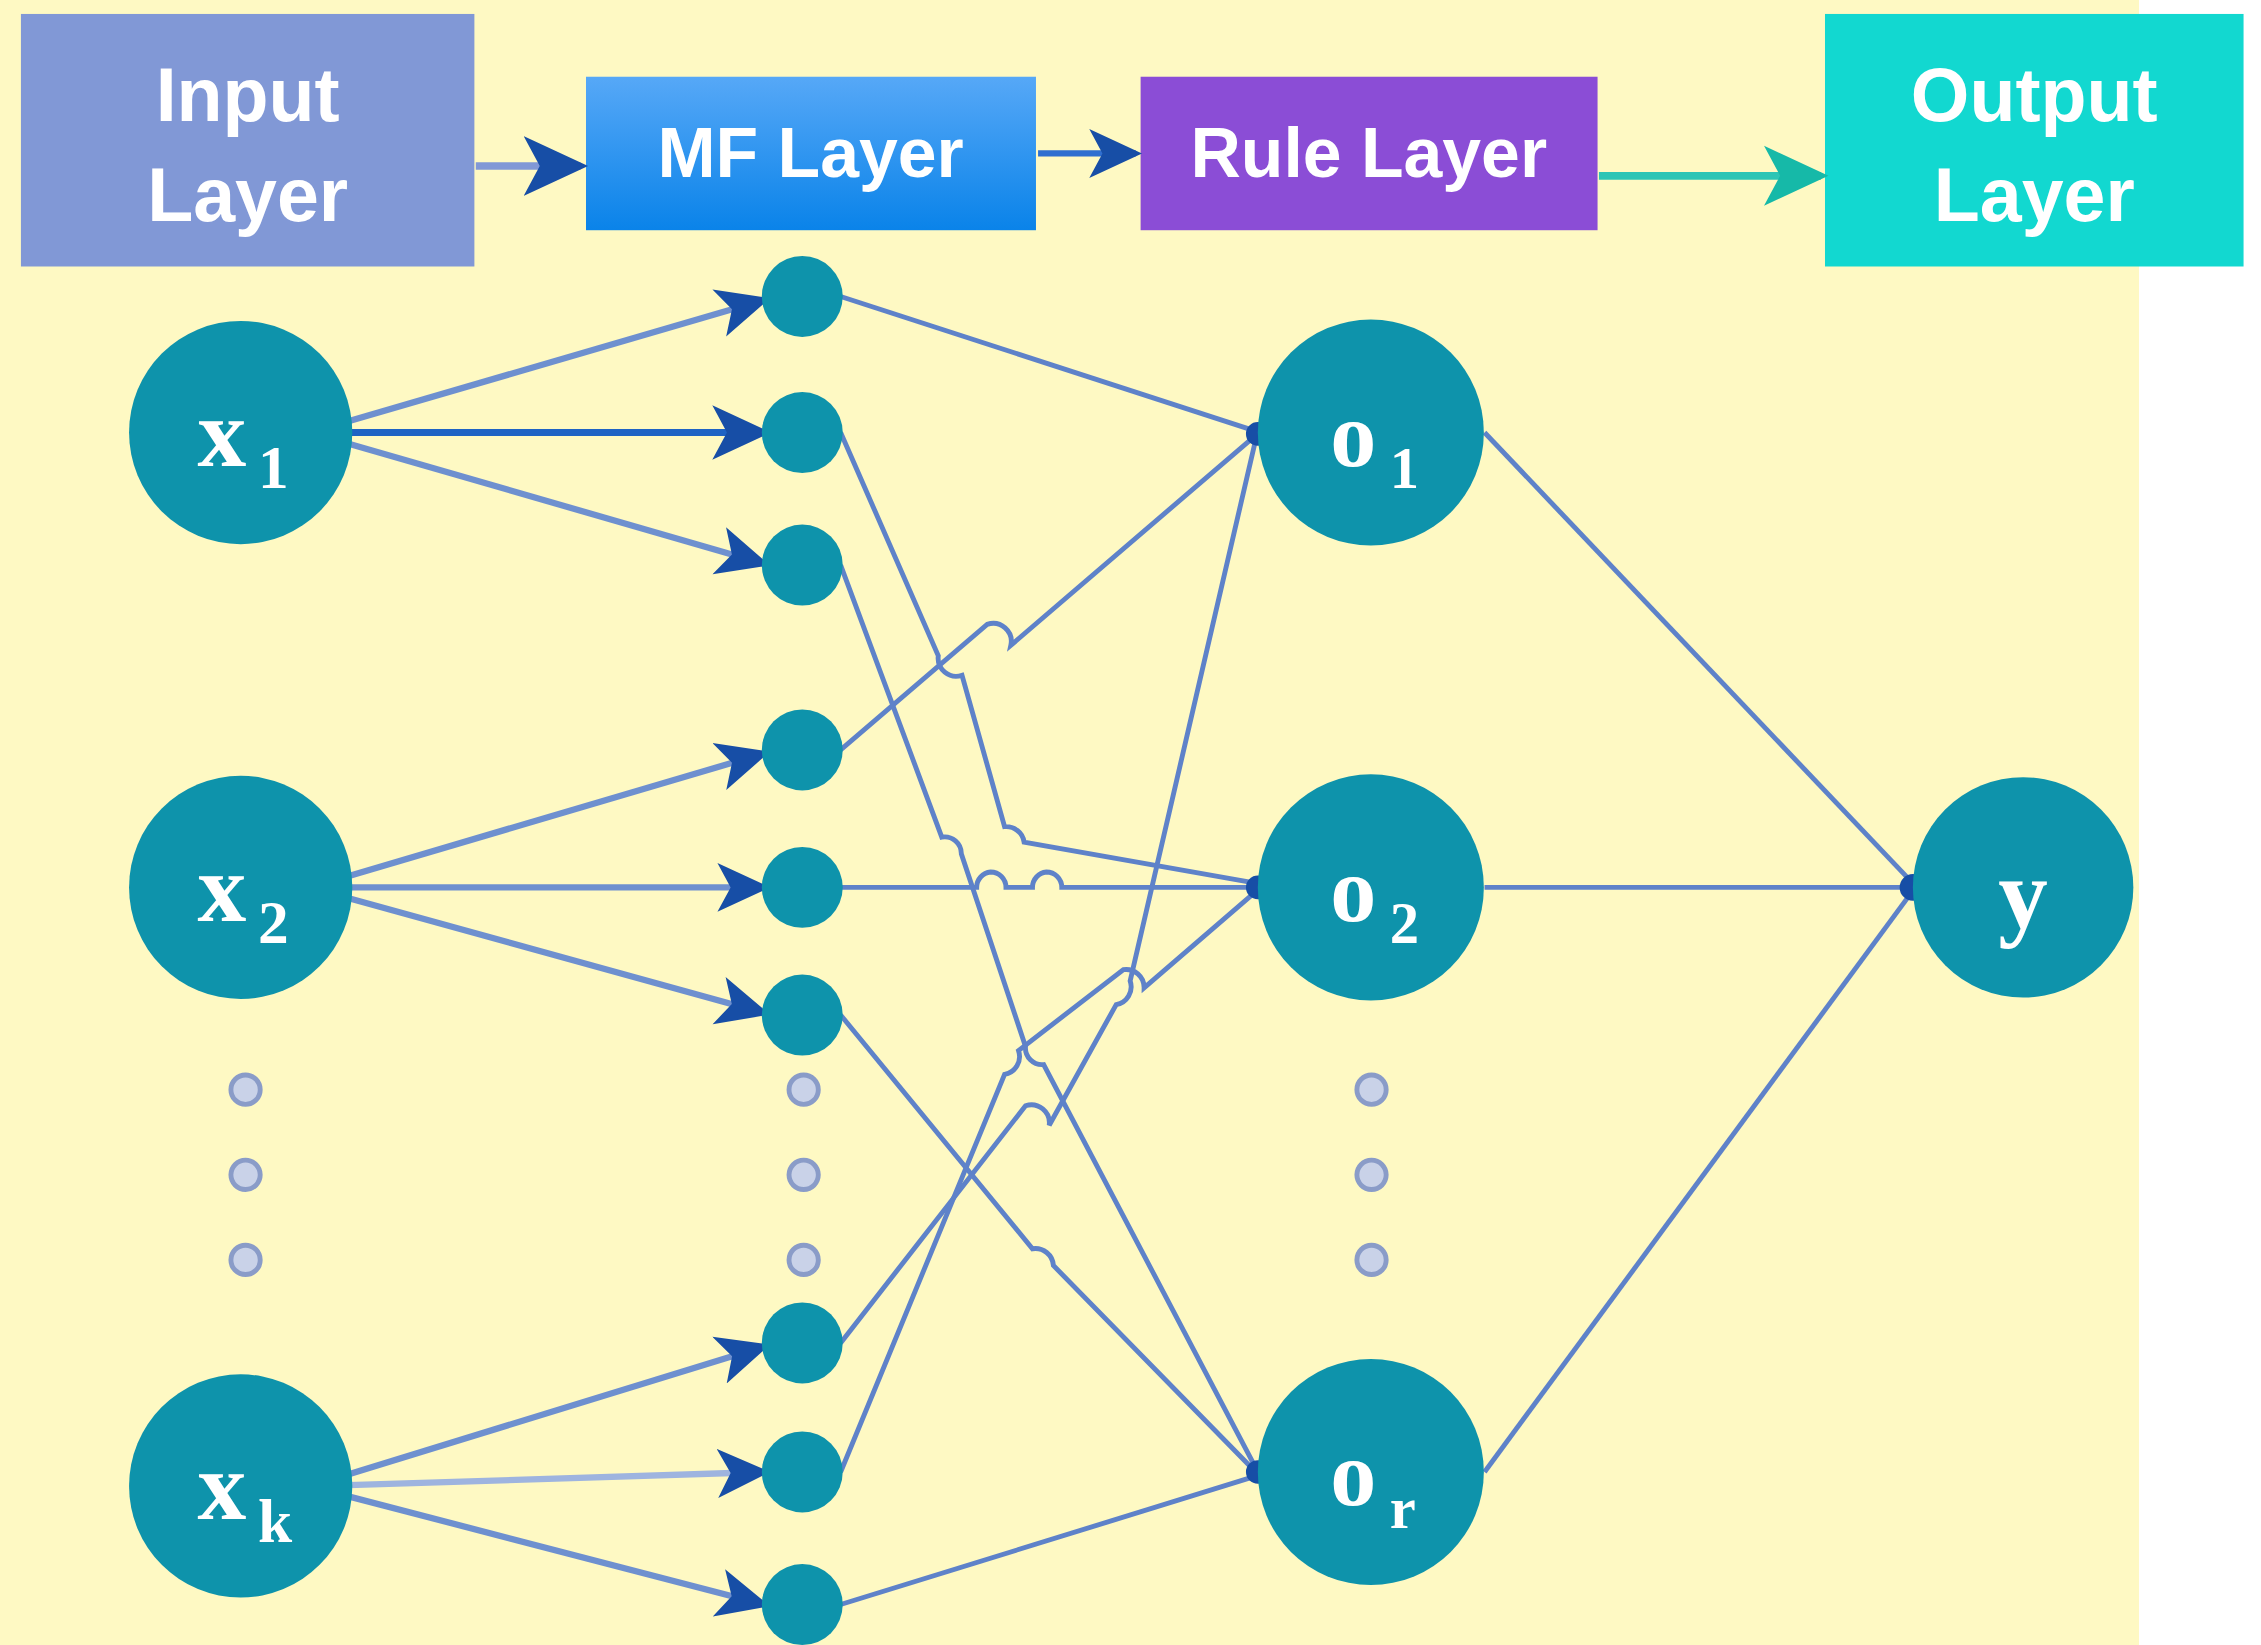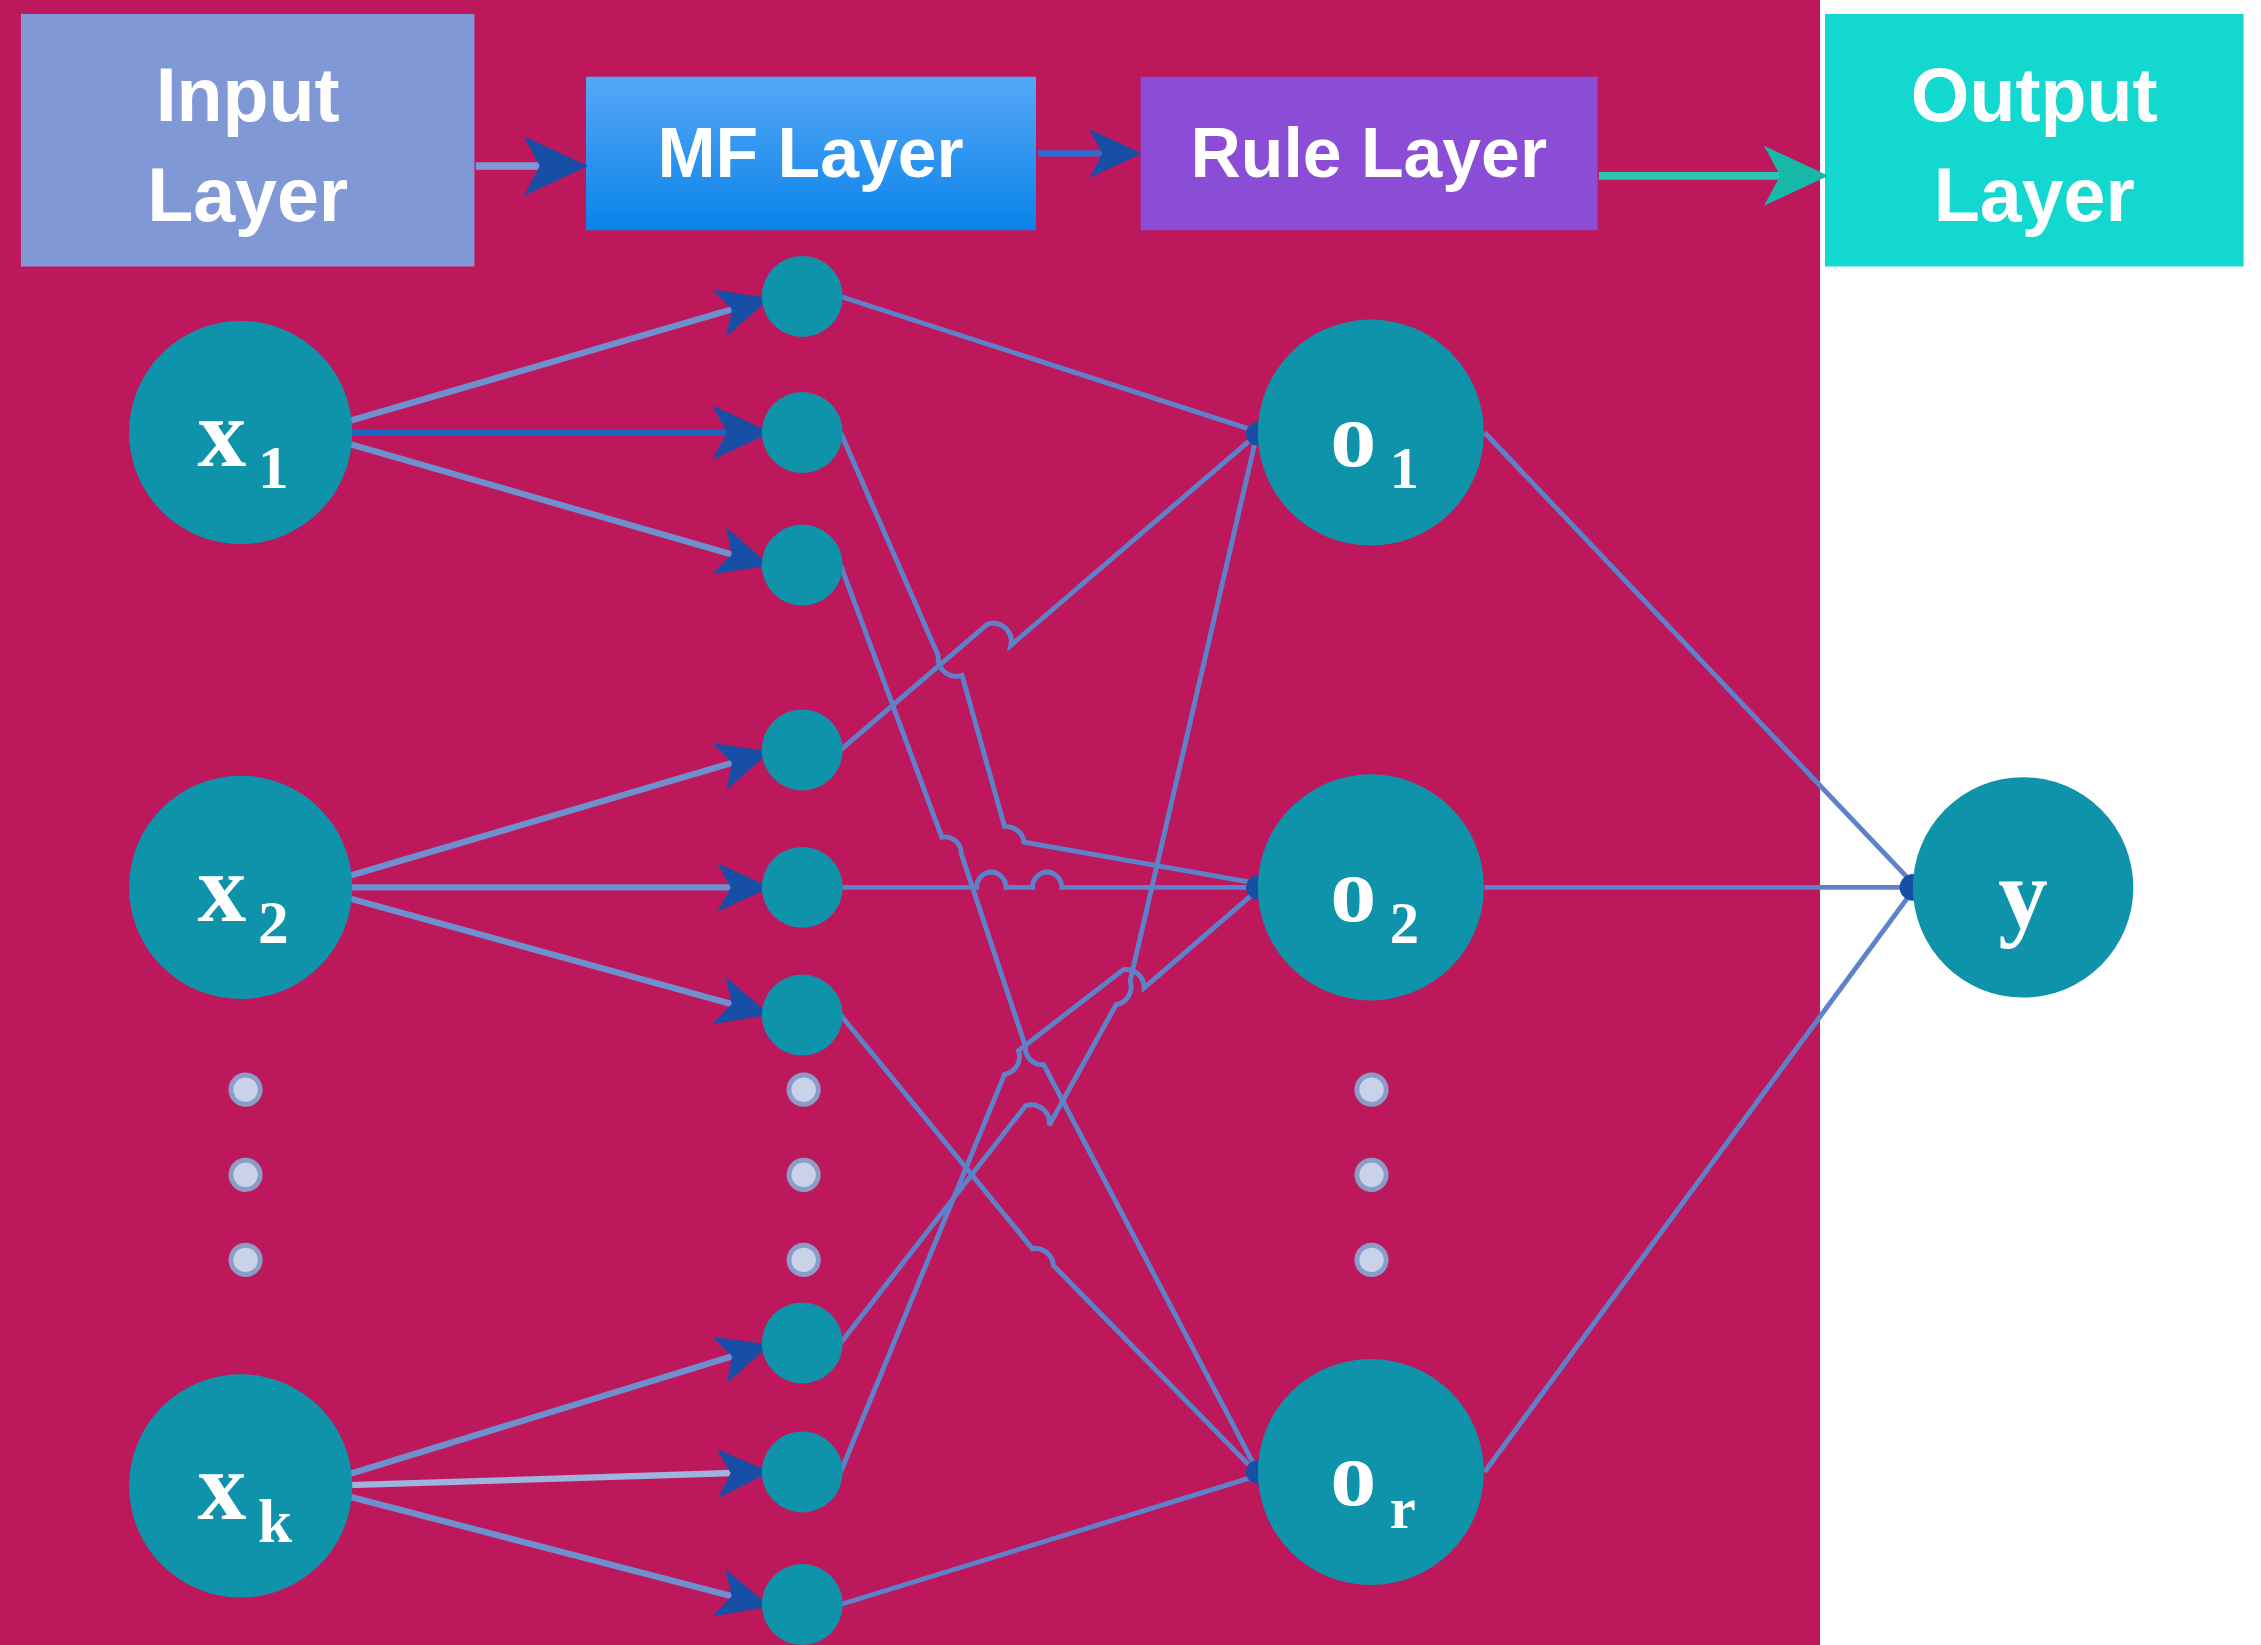--- a/index.html
+++ b/index.html
@@ -8,23 +8,23 @@
     background: #ffffff;
   }
   body {
     width: 2261px;
     height: 1645px;
     font-family: "Liberation Sans", sans-serif;
     overflow: hidden;
   }
   #diagram-root {
     position: relative;
-    width: 1820px;
+    width: 2139px;
     height: 1645px;
-    background: #be185d;
+    background: #fef9c3;
   }
   svg#net {
     position: absolute;
     left: 0;
     top: 0;
     width: 2261px;
     height: 1645px;
     display: block;
   }
   .layer-box-label {

